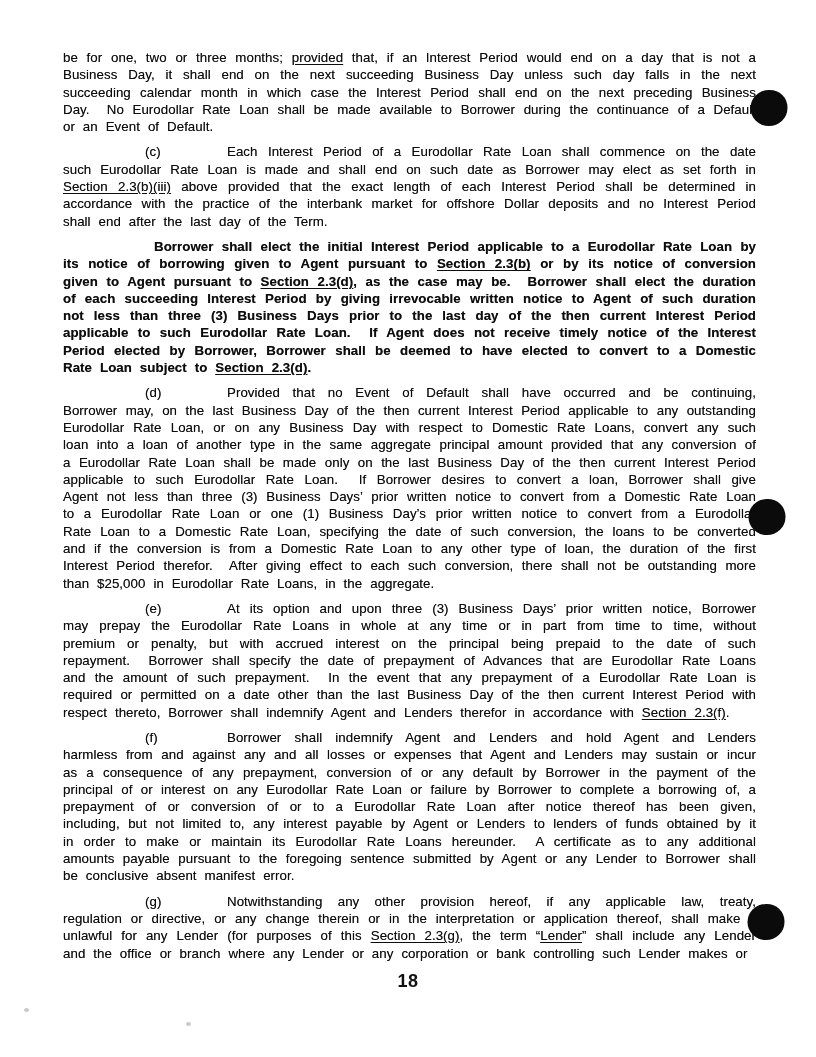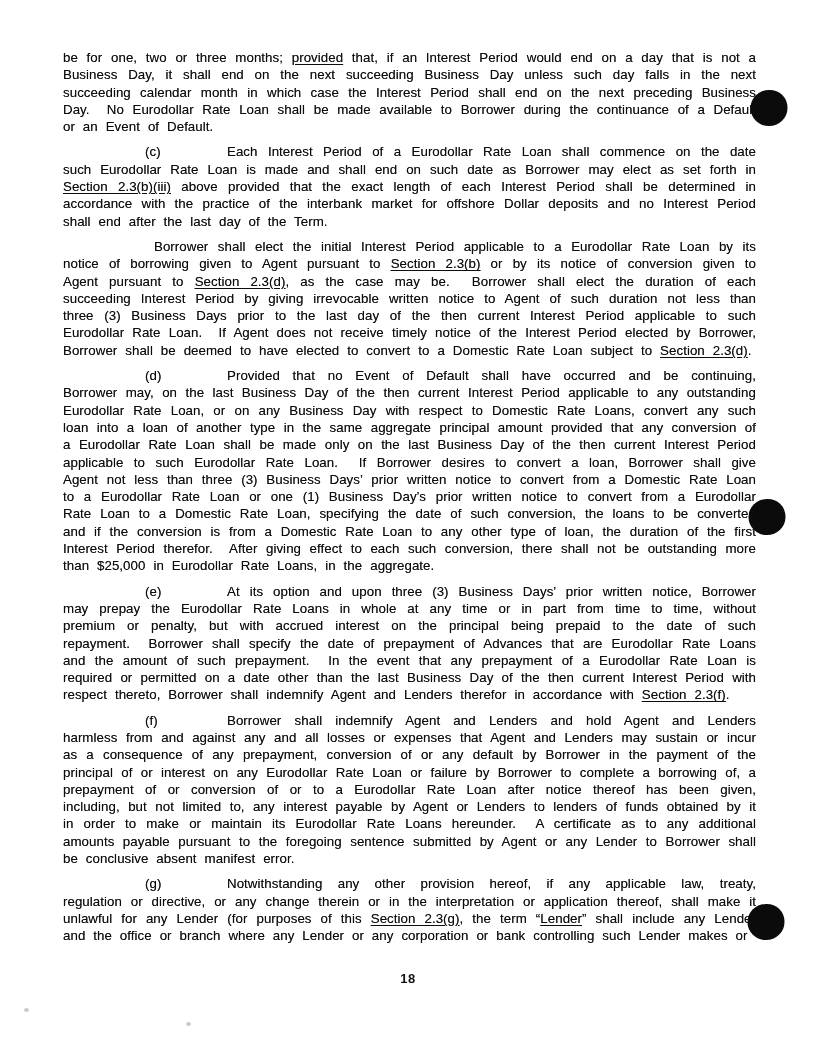--- a/index.html
+++ b/index.html
@@ -25,35 +25,35 @@
   p.para {
     margin: 0 0 8px 0;
     font-size: 13.3px;
     line-height: 17.3px;
     text-align: justify;
     word-spacing: 4.2px;
     letter-spacing: 0.05px;
     color: #0d0d0d;
     text-shadow: 0 0 0.4px rgba(0,0,0,0.55);
   }
-  p.para.indented { text-indent: 91px; }
+  p.para.indented { text-indent: 91px; font-weight: bold; }
   p.para.labeled  { text-indent: 82px; }
   .plabel {
     display: inline-block;
     width: 82px;
     text-indent: 0;
   }
   .uline { text-decoration: underline; text-underline-offset: 2px; }
   .page-number {
     position: absolute;
     left: 0;
     top: 971px;
     width: 816px;
     text-align: center;
-    font-size: 13px;
+    font-size: 18px;
     font-weight: bold;
     letter-spacing: 0.5px;
     color: #111;
   }
   .hole-mark {
     position: absolute;
     width: 37px;
     height: 36px;
     background: #0b0b0b;
     border-radius: 50% 48% 50% 49%;

